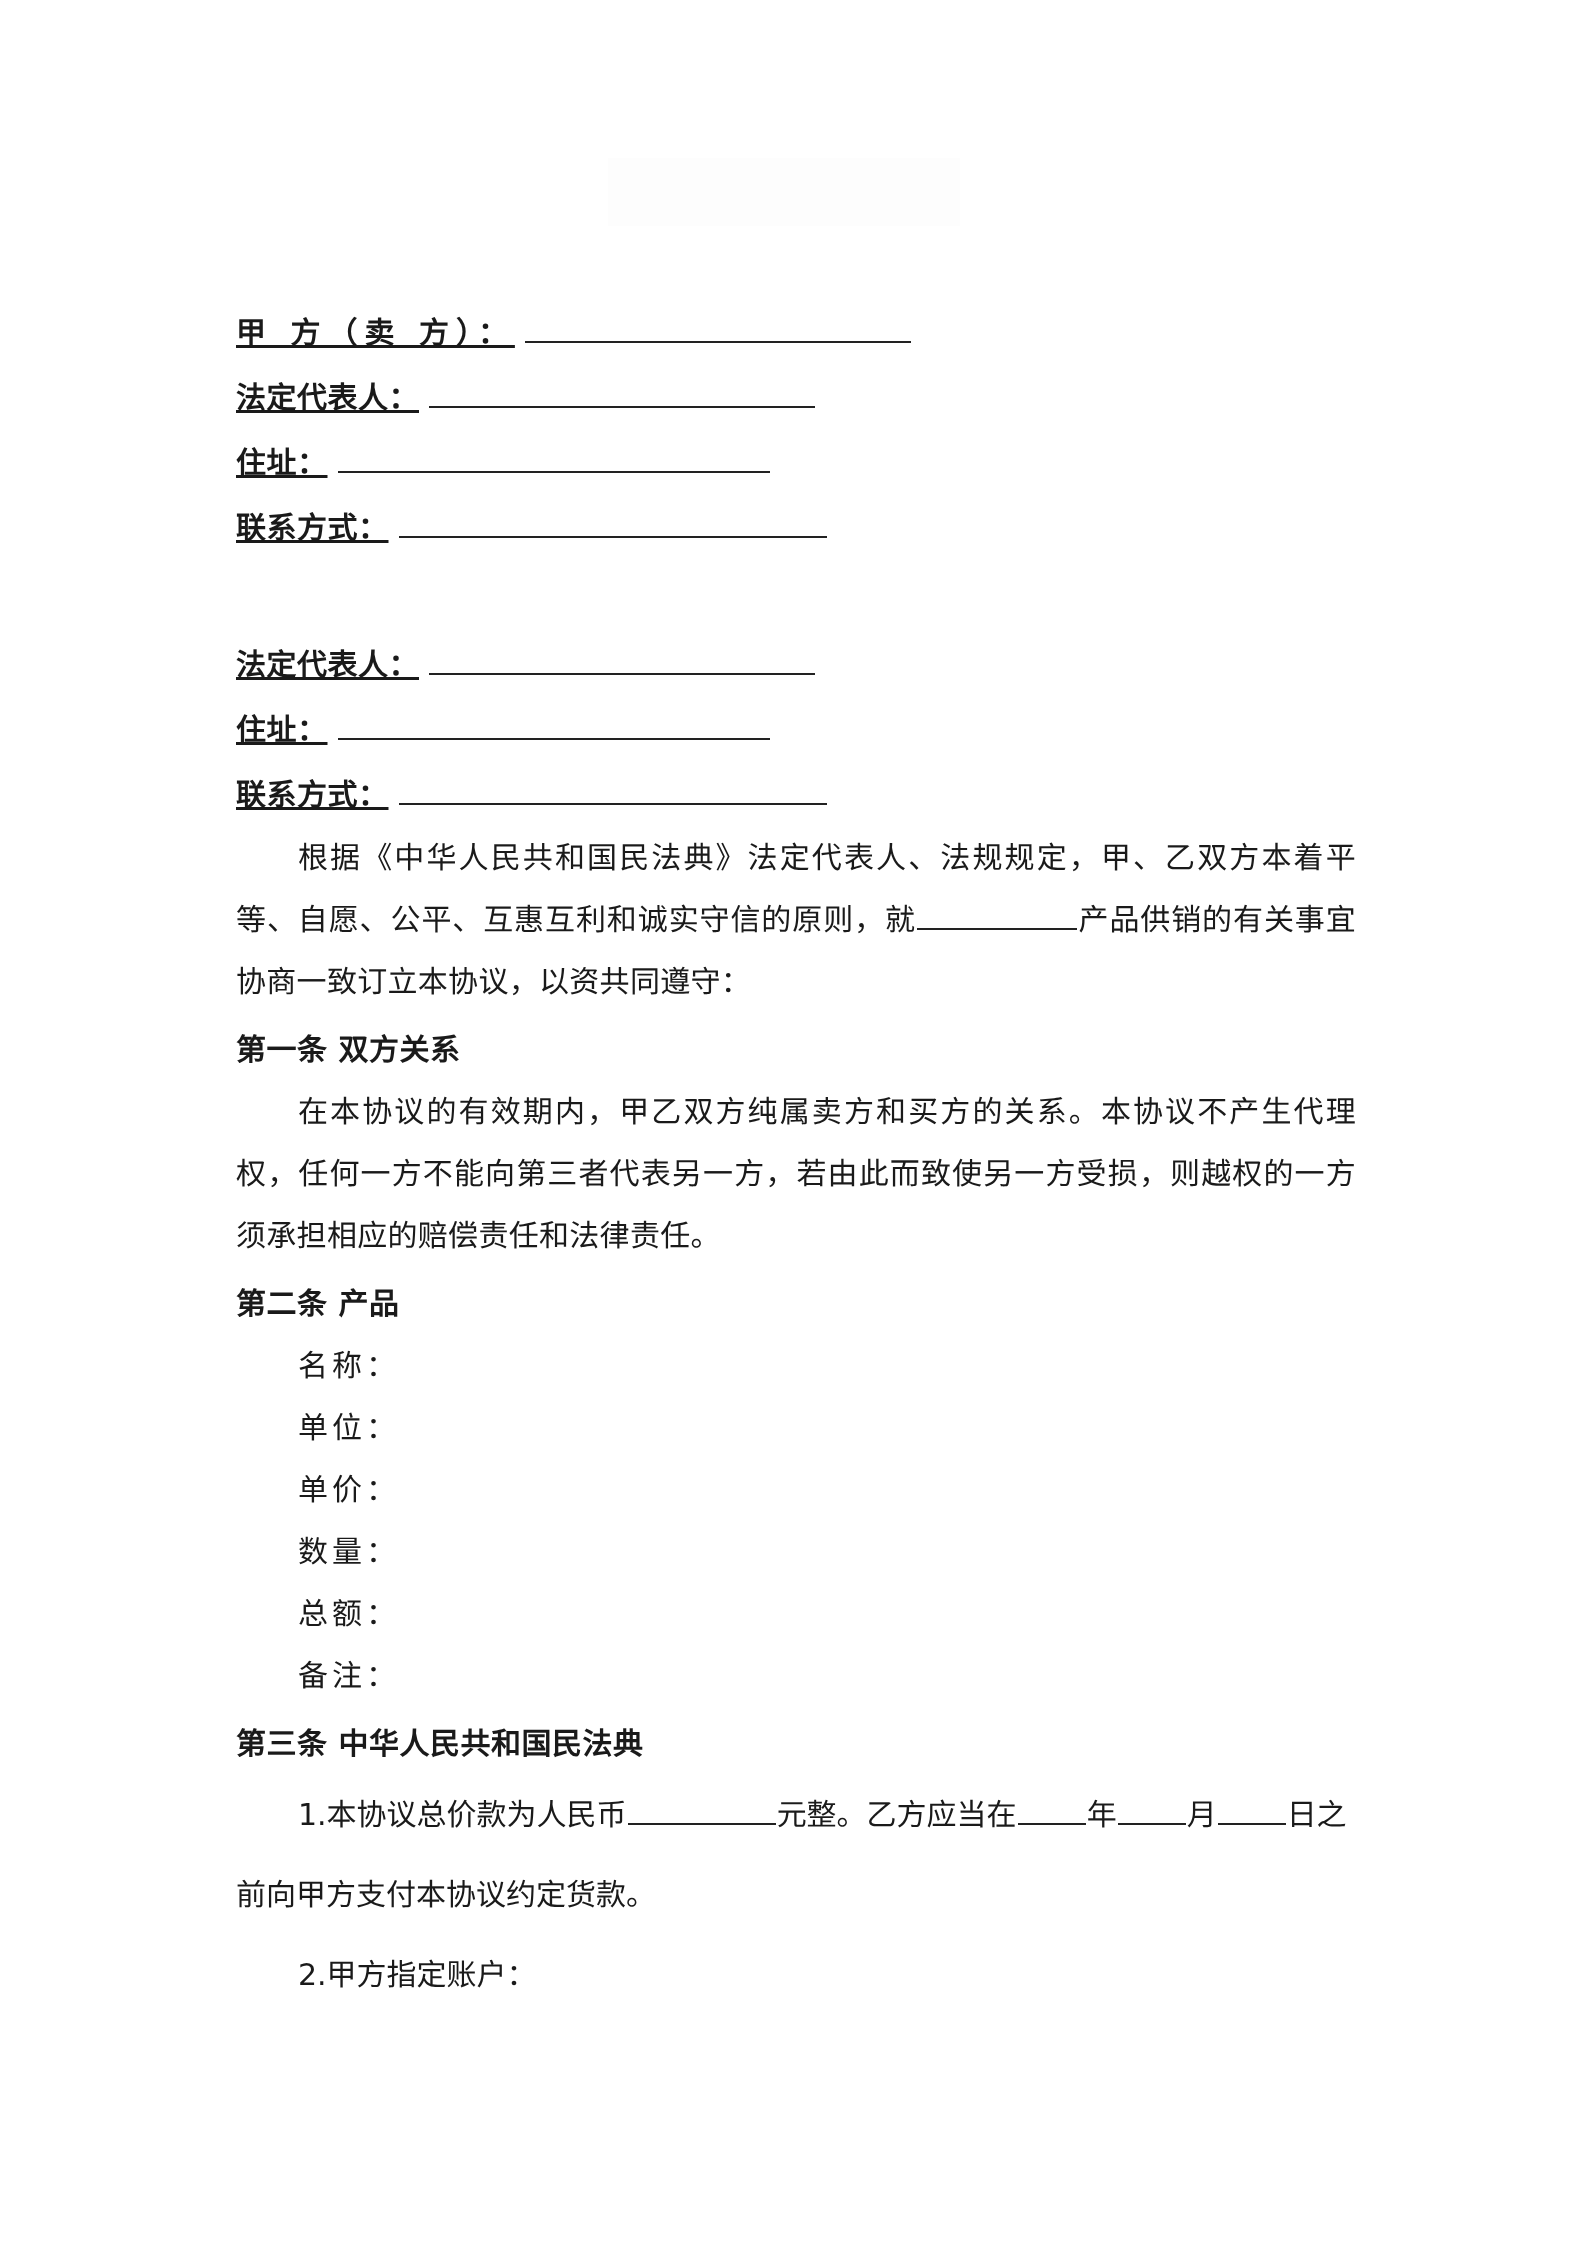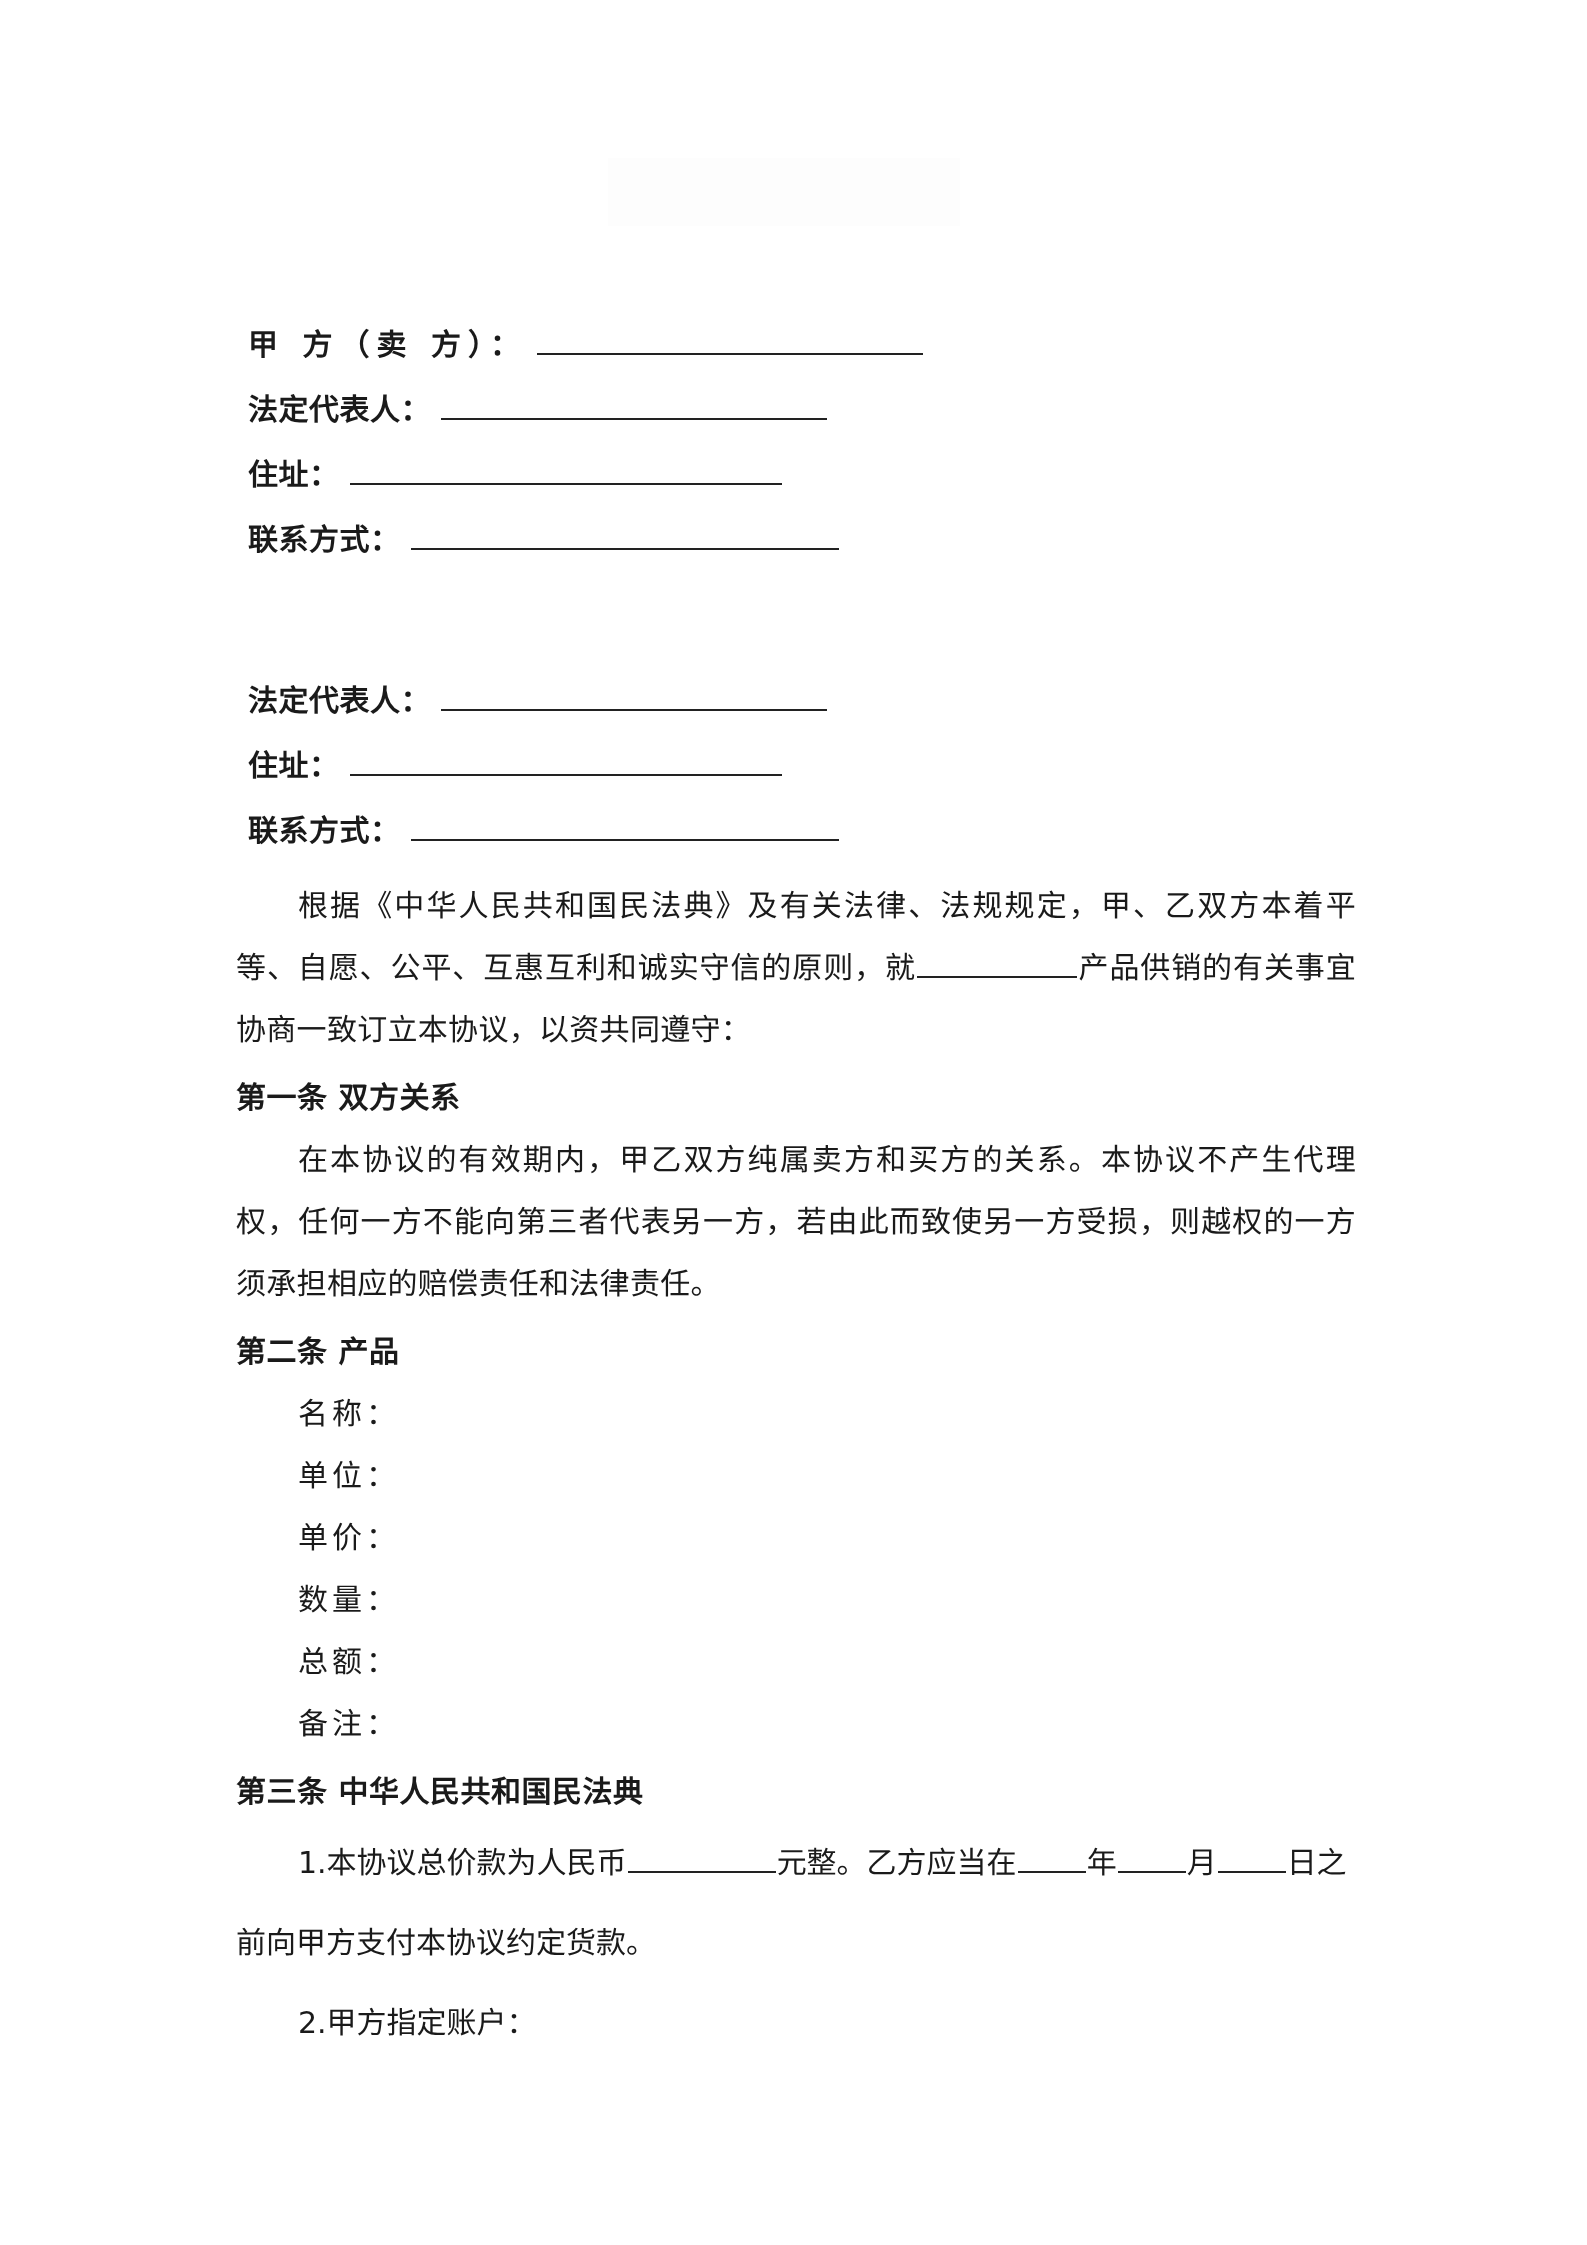--- a/index.html
+++ b/index.html
@@ -34,21 +34,22 @@
   
   .content {
     position: absolute;
     left: 236px;
     top: 300px;
     width: 1120px;
   }
 
   
   .party-block {
-    margin: 12px;
+    margin: 0;
+    text-decoration: underline;
   }
   .field-row {
     display: flex;
     align-items: baseline;
     height: 65px;
     font-size: 30px;
     line-height: 65px;
     white-space: nowrap;
   }
   .field-label {
@@ -164,21 +165,21 @@
       <div class="field-row">
         <span class="field-label">住址：</span>
         <span class="field-line len-c"></span>
       </div>
       <div class="field-row">
         <span class="field-label">联系方式：</span>
         <span class="field-line len-d"></span>
       </div>
     </div>
 
-    <p class="para"><span>根据《中华人民共和国民法典》及有关法律、法规规定，甲、乙双方本着平等、自愿、公平、互惠互利和诚实守信的原则，就</span><span class="blank blank-w-prod"></span><span>产品供销的有关事宜协商一致订立本协议，以资共同遵守：</span></p>
+    <p class="para"><span>根据《中华人民共和国民法典》法定代表人、法规规定，甲、乙双方本着平等、自愿、公平、互惠互利和诚实守信的原则，就</span><span class="blank blank-w-prod"></span><span>产品供销的有关事宜协商一致订立本协议，以资共同遵守：</span></p>
 
     <h2 class="article">第一条 双方关系</h2>
     <p class="para">在本协议的有效期内，甲乙双方纯属卖方和买方的关系。本协议不产生代理权，任何一方不能向第三者代表另一方，若由此而致使另一方受损，则越权的一方须承担相应的赔偿责任和法律责任。</p>
 
     <h2 class="article">第二条 产品</h2>
     <ul class="product-list">
       <li>名称：</li>
       <li>单位：</li>
       <li>单价：</li>
       <li>数量：</li>

